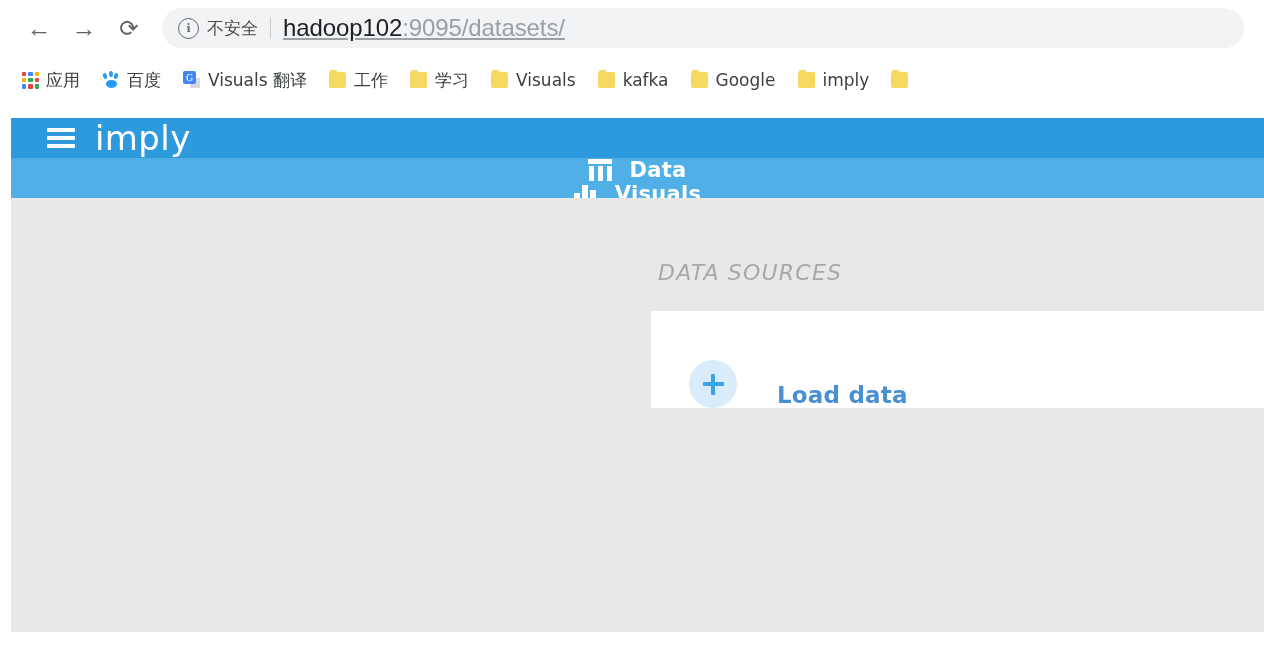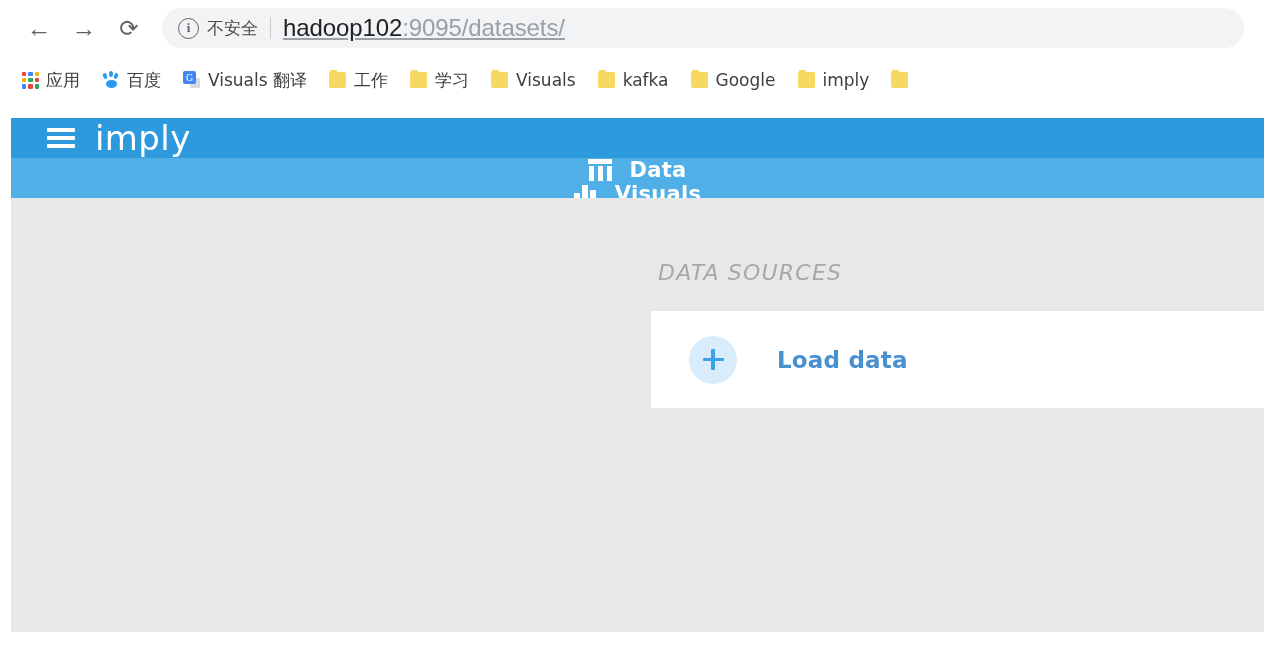--- a/index.html
+++ b/index.html
@@ -366,21 +366,21 @@
     font-weight: 400;
     font-style: italic;
   }
 
   .card {
     margin-top: 26px;
     margin-left: 11px;
     background: #ffffff;
     height: 97px;
     display: flex;
-    align-items: center;
+    align-items: flex-end;
     padding-left: 38px;
     box-sizing: border-box;
     cursor: pointer;
   }
   .plus-circle {
     width: 48px;
     height: 48px;
     border-radius: 50%;
     background: #d9ecfb;
     display: flex;

